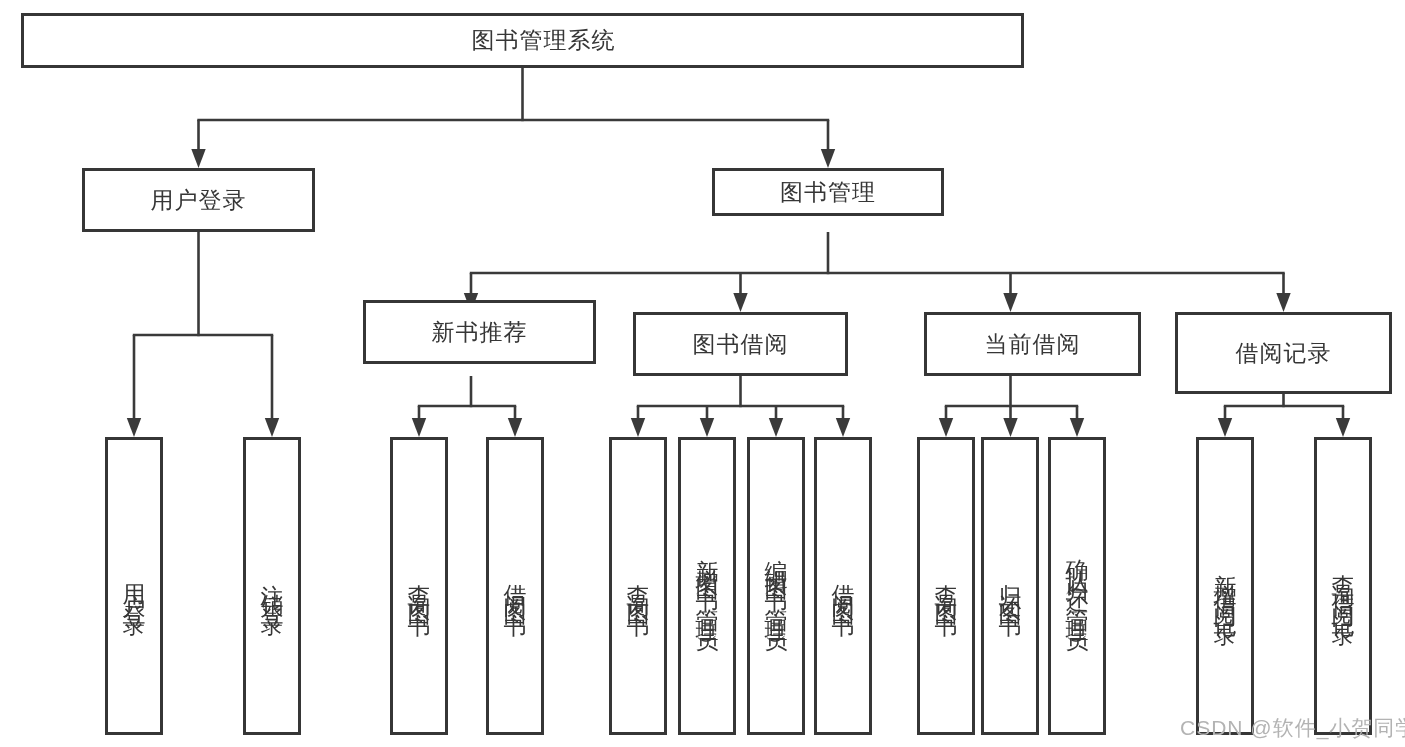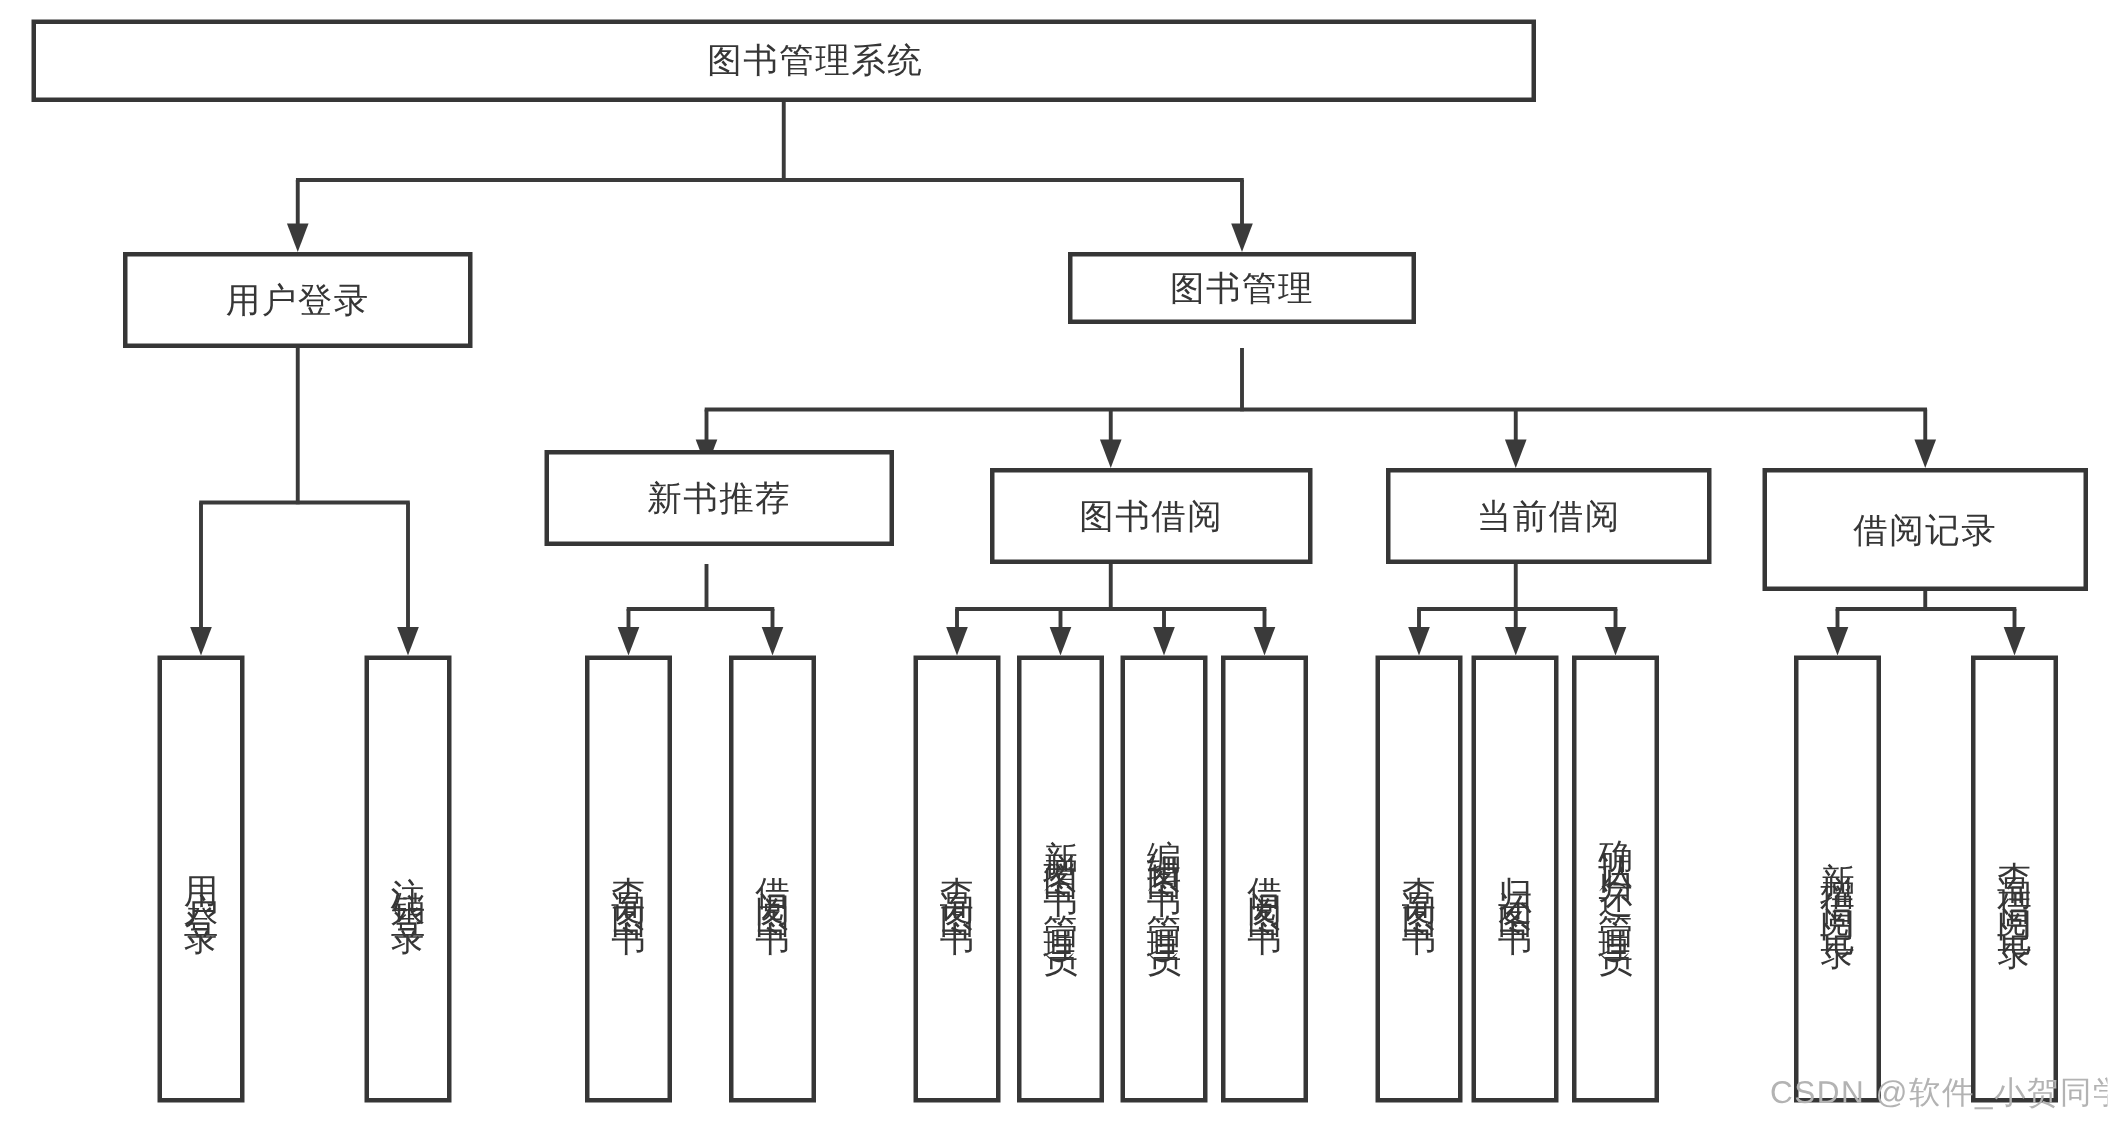--- a/index.html
+++ b/index.html
@@ -90,21 +90,21 @@
   <div class="box" style="left:82px;top:168px;width:233px;height:64px;">
     <span class="hlabel">用户登录</span>
   </div>
   <div class="box" style="left:712px;top:168px;width:232px;height:48px;">
     <span class="hlabel">图书管理</span>
   </div>
 
   <div class="box" style="left:363px;top:300px;width:233px;height:64px;">
     <span class="hlabel">新书推荐</span>
   </div>
-  <div class="box" style="left:633px;top:312px;width:215px;height:64px;margin-left:27px;">
+  <div class="box" style="left:633px;top:312px;width:215px;height:64px;">
     <span class="hlabel">图书借阅</span>
   </div>
   <div class="box" style="left:902px;top:312px;width:217px;height:64px;margin-left:22px;">
     <span class="hlabel">当前借阅</span>
   </div>
   <div class="box" style="left:1175px;top:312px;width:217px;height:82px;text-align:right;">
     <span class="hlabel">借阅记录</span>
   </div>
 
   <div class="box vbox" style="left:105px;top:437px;width:58px;height:298px;">

